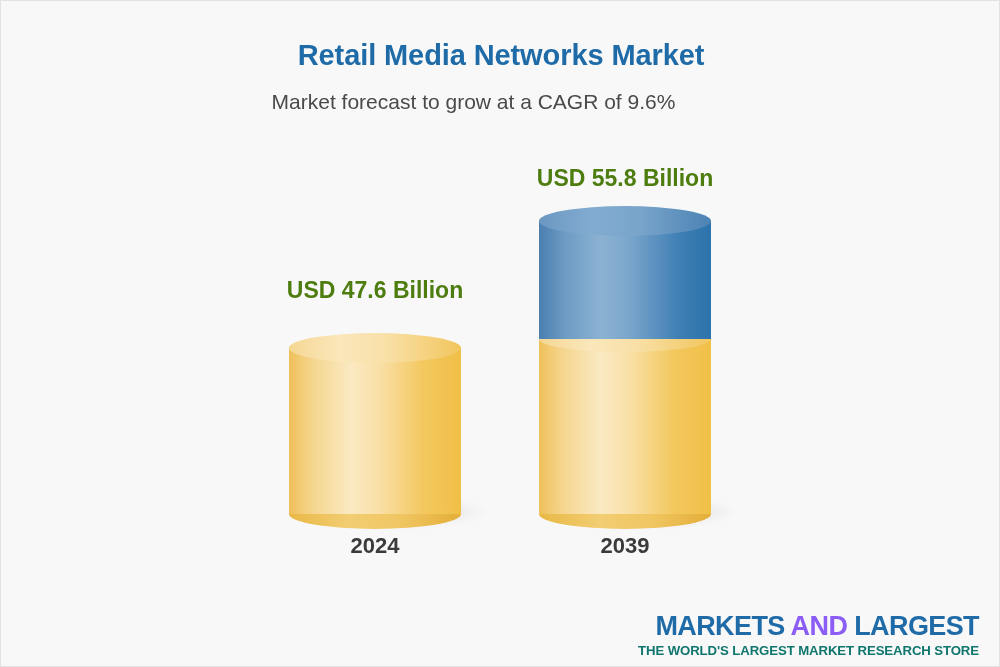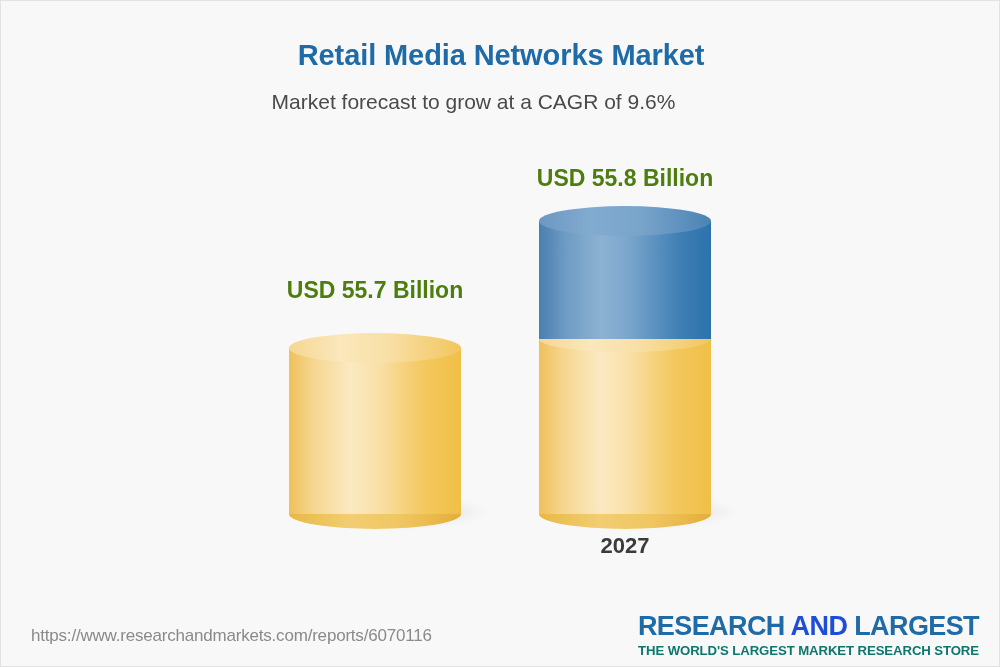--- a/index.html
+++ b/index.html
@@ -173,78 +173,78 @@
   }
   .brand-title {
     font-size: 27px;
     font-weight: bold;
     color: #1f6ba8;
     letter-spacing: -0.6px;
     line-height: 1.05;
     white-space: nowrap;
   }
   .brand-title .brand-and {
-    color: #1d4ed8;
+    color: #8b5cf6;
   }
   .brand-tagline {
     margin-top: 3px;
     font-size: 13.2px;
     font-weight: bold;
     color: #0f766e;
     letter-spacing: -0.1px;
     white-space: nowrap;
   }
 </style>
 </head>
 <body>
 
 <div class="canvas">
 
   <div class="chart-title">Retail Media Networks Market</div>
   <div class="chart-subtitle">Market forecast to grow at a CAGR of 9.6%</div>
 
   <div class="plot">
 
-    <div class="value-label" style="left:254px; top:276px; width:240px;">USD 55.7 Billion</div>
+    <div class="value-label" style="left:254px; top:276px; width:240px;">USD 47.6 Billion</div>
 
     <div class="cyl-shadow" style="left:296px; top:496px; width:190px; height:30px;"></div>
 
     <div class="cyl" style="left:288px; top:332px; width:172px; height:196px;">
 
       <div class="cyl-bottom fill-yellow-bottom" style="top:166px; height:30px;"></div>
 
       <div class="cyl-body fill-yellow-body" style="top:15px; height:166px;"></div>
 
       <div class="cyl-top fill-yellow-top" style="top:0px; height:30px;"></div>
     </div>
 
+    <div class="cat-label" style="left:254px; top:532px; width:240px;">2024</div>
 
     <div class="value-label" style="left:504px; top:164px; width:240px;">USD 55.8 Billion</div>
 
     <div class="cyl-shadow" style="left:546px; top:496px; width:190px; height:30px;"></div>
 
     <div class="cyl" style="left:538px; top:205px; width:172px; height:323px;">
 
       <div class="cyl-bottom fill-yellow-bottom" style="top:293px; height:30px;"></div>
 
       <div class="cyl-body fill-yellow-body" style="top:127px; height:181px;"></div>
 
       <div class="cyl-top fill-yellow-top" style="top:120px; height:26px;"></div>
 
       <div class="cyl-body fill-blue-body" style="top:15px; height:118px;"></div>
 
       <div class="cyl-top fill-blue-top" style="top:0px; height:30px;"></div>
     </div>
 
-    <div class="cat-label" style="left:504px; top:532px; width:240px;">2027</div>
+    <div class="cat-label" style="left:504px; top:532px; width:240px;">2039</div>
 
   </div>
 
   <div class="footer">
-    <div class="footer-url">https://www.researchandmarkets.com/reports/6070116</div>
 
     <div class="brand">
-      <div class="brand-title"><span>RESEARCH </span><span class="brand-and">AND</span><span> LARGEST</span></div>
+      <div class="brand-title"><span>MARKETS </span><span class="brand-and">AND</span><span> LARGEST</span></div>
       <div class="brand-tagline">THE WORLD'S LARGEST MARKET RESEARCH STORE</div>
     </div>
   </div>
 
 </div>
 
 </body></html>

